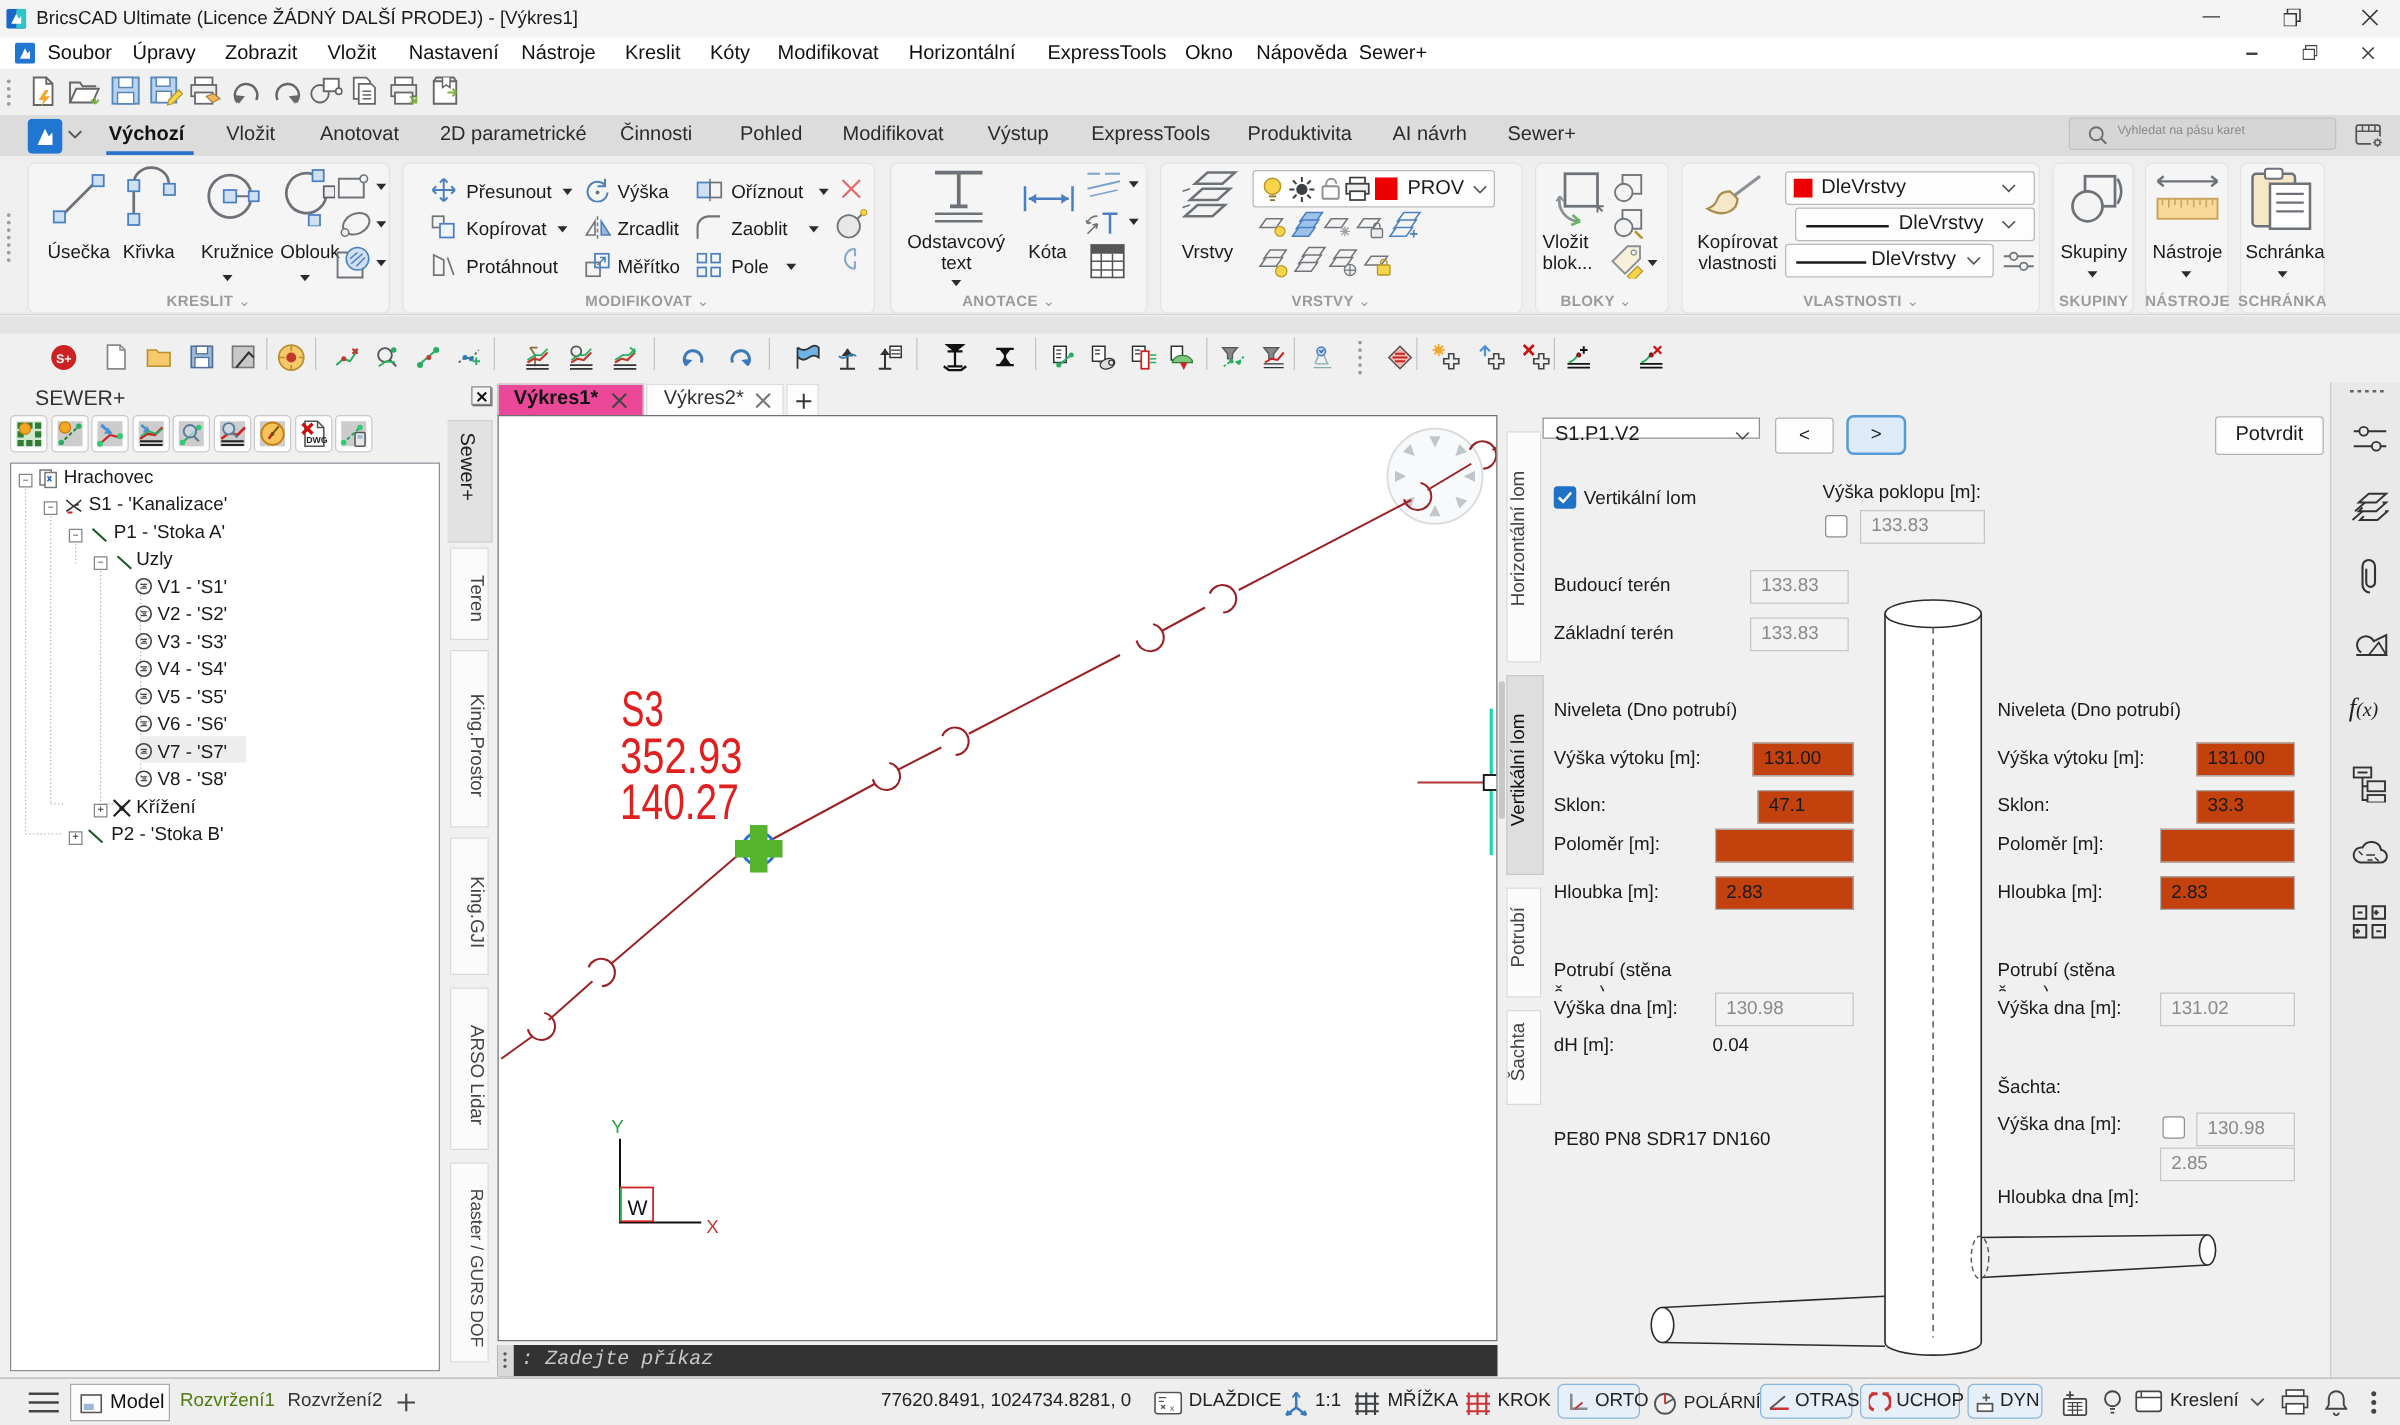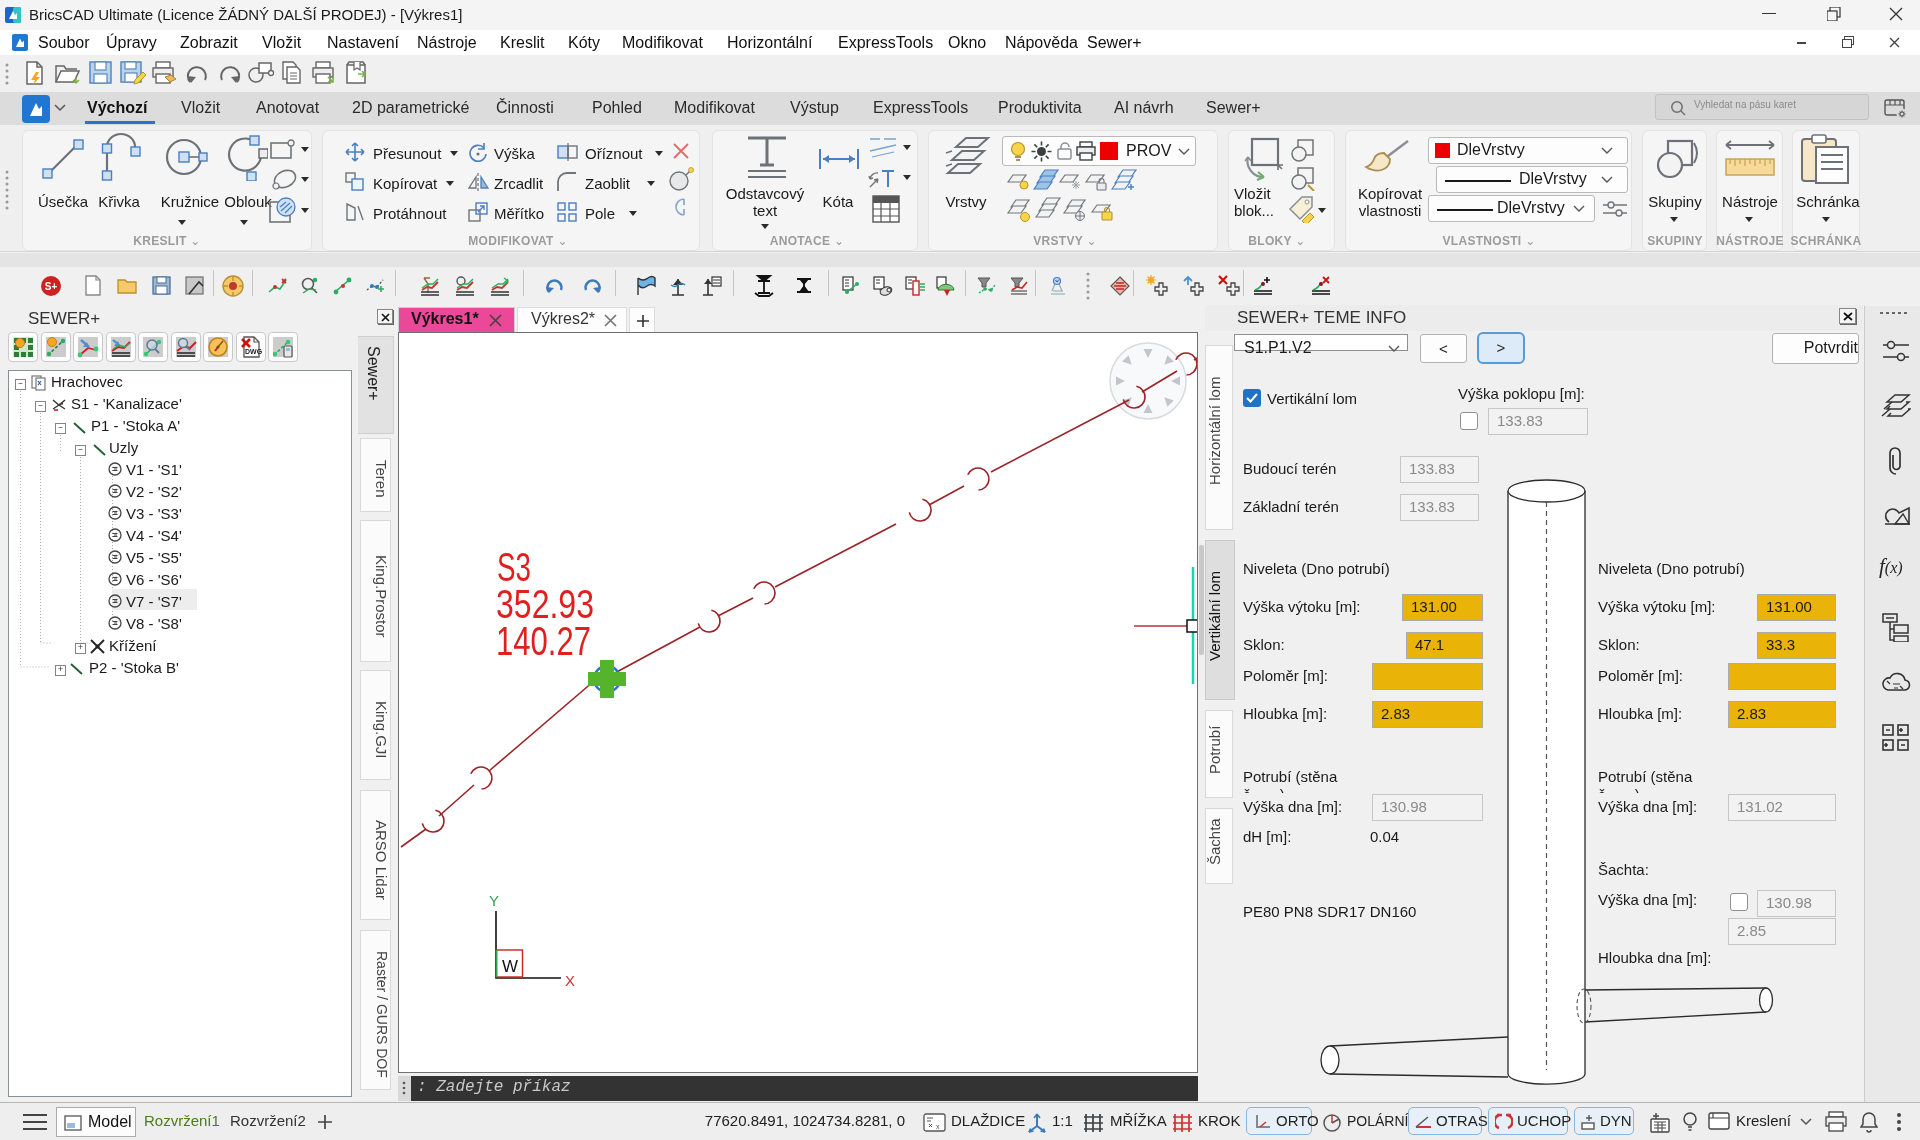--- a/index.html
+++ b/index.html
@@ -31,21 +31,21 @@
   .exp { position:absolute; width:11px; height:11px; background:#fff; border:1px solid #848484; font:9px/9px "Liberation Mono",monospace; text-align:center; color:#333; }
   
   .vtab { position:absolute; writing-mode:vertical-rl; font-size:15px; color:#444; background:#fbfbfb; border:1px solid #d9d9d9; text-align:center; }
   .vtabL { position:absolute; writing-mode:vertical-rl; transform:rotate(180deg); font-size:15px; color:#444; background:#fbfbfb; border:1px solid #d9d9d9; text-align:center; }
   
   #doctabs { left:398px; top:306px; width:800px; height:26px; background:#f0f0f0; }
   #canvas { left:398px; top:332px; width:800px; height:741px; background:#ffffff; border:1px solid #707070; }
   #cmdline { left:398px; top:1076px; width:800px; height:25px; background:#333333; }
   
   #rpanel { left:1205px; top:305px; width:658px; height:793px; background:#f0f0f0; }
-  .inp { position:absolute; background:#eab308; border:1px solid #ababab; font-size:15px; color:#1a1a1a; padding:3px 0 0 8px; }
+  .inp { position:absolute; background:#c2410c; border:1px solid #ababab; font-size:15px; color:#1a1a1a; padding:3px 0 0 8px; }
   .inpd { position:absolute; background:#f2f2f2; border:1px solid #c6c6c6; font-size:15px; color:#8a8a8a; padding:3px 0 0 8px; }
   .rlab { position:absolute; font-size:15px; color:#1a1a1a; white-space:nowrap; }
   
   #farright { left:1864px; top:306px; width:56px; height:796px; background:#e9e9e9; border-left:1px solid #cccccc; }
   .sbtxt { position:absolute; top:9px; font-size:15px; color:#222; white-space:nowrap; }
   .sbbtn { position:absolute; top:4px; height:28px; border:1px solid #88b4dd; background:#e7f0f9; border-radius:5px; font-size:15px; color:#222; }
 </style>
 </head>
 <body>
 
@@ -1042,42 +1042,34 @@
           <circle cx="2" cy="2" r="1.3"></circle>
           <circle cx="2" cy="7" r="1.3"></circle>
           <circle cx="2" cy="12" r="1.3"></circle>
         </g>
       </svg>
   </div>
   <div class="abs" style="left:19px;top:2px;font-family:'Liberation Mono',monospace;font-style:italic;font-size:16px;color:#c9c9c9">: Zadejte příkaz</div>
 </div>
 <div class="abs" style="left:1199px;top:545px;width:5px;height:110px;background:#c8c8c8;border-radius:2px"></div>
 <div class="abs" id="rpanel">
-  <div class="abs" style="left:0;top:0;width:658px;height:26px;background:#ececec">
-    <div class="abs" style="left:32px;top:3px;font-size:17px;color:#333">SEWER+ TEME INFO</div>
-    <div class="abs" style="left:634px;top:3px;width:17px;height:16px;background:#f5f5f5;border:1px solid #888;box-shadow:1px 1px 0 #666">
-      <svg style="position:absolute;left:3px;top:3px" width="10" height="9">
-          <path d="M1 1 L9 8 M9 1 L1 8" stroke="#111" stroke-width="1.7"></path>
-        </svg>
-    </div>
-  </div>
   <div class="vtabL" style="left:0;top:40px;width:28px;height:185px;padding-top:14px">Horizontální lom</div>
   <div class="vtabL" style="left:0;top:235px;width:30px;height:160px;padding-top:8px;background:#dedede;border-color:#c9c9c9;color:#111">Vertikální lom</div>
   <div class="vtabL" style="left:0;top:405px;width:28px;height:88px;padding-top:8px">Potrubí</div>
   <div class="vtabL" style="left:0;top:503px;width:28px;height:76px;padding-top:8px">Šachta</div>
 
   <div class="abs" style="left:29px;top:29px;width:174px;height:17px;background:#fff;border:1px solid #8f8f8f">
     <div class="abs" style="left:9px;top:4px;font-size:16px">S1.P1.V2</div>
     <svg class="abs" style="left:153px;top:10px" width="12" height="8">
         <path d="M1 1 L6 6 L11 1" fill="none" stroke="#555" stroke-width="1.4"></path>
       </svg>
   </div>
   <div class="abs" style="left:215px;top:29px;width:47px;height:29px;background:#fdfdfd;border:1px solid #b2b2b2;border-radius:3px;text-align:center;font-size:15px;padding-top:5px">&lt;</div>
   <div class="abs" style="left:272px;top:27px;width:48px;height:32px;background:#dcebf7;border:2px solid #569ad6;border-radius:6px;text-align:center;font-size:15px;padding-top:5px">&gt;</div>
-  <div class="abs" style="left:567px;top:28px;width:87px;height:31px;background:#fdfdfd;border:1px solid #b2b2b2;border-radius:3px;text-align:right;font-size:16px;padding-top:5px">Potvrdit</div>
+  <div class="abs" style="left:567px;top:28px;width:87px;height:31px;background:#fdfdfd;border:1px solid #b2b2b2;border-radius:3px;text-align:center;font-size:16px;padding-top:5px">Potvrdit</div>
 
   <div class="abs" style="left:38px;top:84px;width:18px;height:18px;background:#1f72c4;border-radius:3px">
       <svg style="position:absolute;left:3px;top:4px" width="12" height="10">
         <path d="M1 5 l3.5 3.5 L11 1" stroke="#fff" stroke-width="2" fill="none"></path>
       </svg>
     </div>
   <div class="rlab" style="left:62px;top:85px">Vertikální lom</div>
   <div class="rlab" style="left:253px;top:80px">Výška poklopu [m]:</div>
   <div class="abs" style="left:255px;top:107px;width:18px;height:18px;background:#fff;border:1px solid #8f8f8f;border-radius:3px"></div>
   <div class="inpd" style="left:283px;top:103px;width:100px;height:27px">133.83</div>

